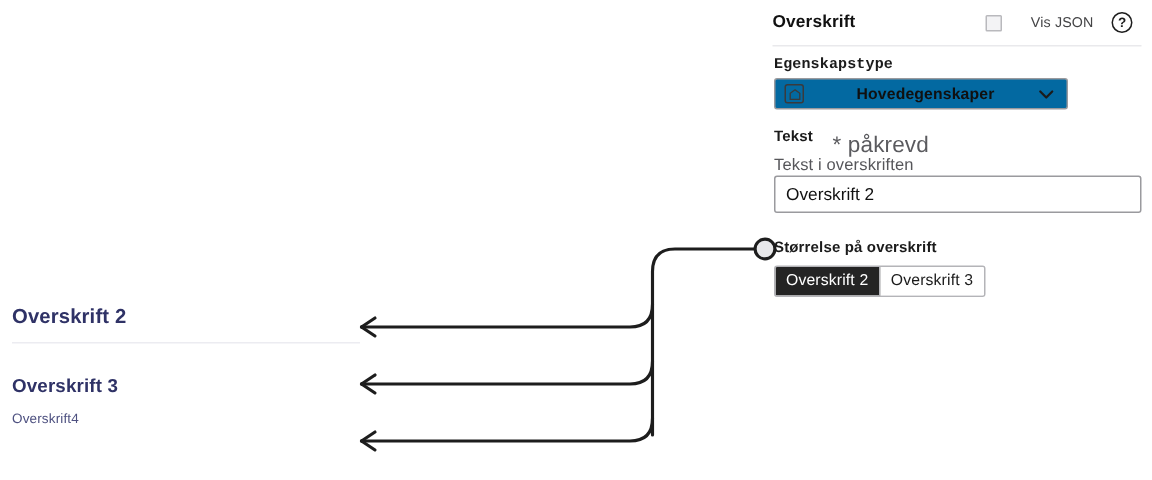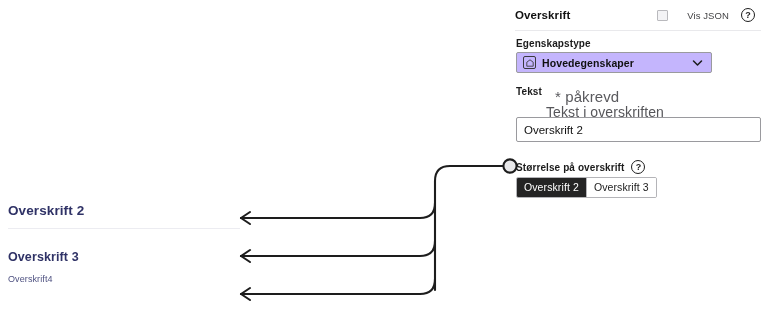--- a/index.html
+++ b/index.html
@@ -61,20 +61,21 @@
   }
 
   
   #properties-panel {
     position: absolute;
     left: 515px;
     top: 0;
     width: 253px;
     height: 292px;
     font-size: 11px;
+    text-align: center;
   }
 
   
   #panel-header {
     position: absolute;
     left: 0; top: 8px;
     width: 245px;
     height: 22px;
   }
   #panel-title {
@@ -132,36 +133,35 @@
   
   .field-label {
     position: absolute;
     font-size: 10px;
     font-weight: bold;
     color: #1b1b1b;
     letter-spacing: 0.1px;
   }
   .field-hint {
     position: absolute;
-    font-size: 14px;
+    font-size: 11px;
     color: #56565a;
     letter-spacing: 0.1px;
-    margin-left: 30px;
-  }
-
-  #label-type { left: 1px; top: 38px; }
+  }
+
+  #label-type { left: 1px; top: 38px; font-family: Liberation Mono, monospace; }
 
   #select-type {
     position: absolute;
     left: 1px; top: 52px;
     width: 196px;
     height: 21px;
     border: 1px solid #9a9a9e;
     border-radius: 2px;
-    background: #c4b5fd;
+    background: #0369a1;
     box-sizing: border-box;
     display: flex;
     align-items: center;
     padding: 0 6px;
     cursor: pointer;
   }
   #type-badge-icon {
     width: 13px; height: 13px;
     border: 1px solid #3a3a3c;
     border-radius: 2px;
@@ -212,20 +212,21 @@
     color: #111111;
     cursor: text;
   }
 
   #size-row {
     position: absolute;
     left: 1px; top: 160px;
     display: flex;
     align-items: center;
     gap: 7px;
+    flex-direction: column;
   }
   #size-row .field-label { position: static; }
 
   #segmented-control {
     position: absolute;
     left: 1px; top: 177px;
     display: flex;
     border: 1px solid #b4b4b8;
     border-radius: 2px;
     overflow: hidden;

